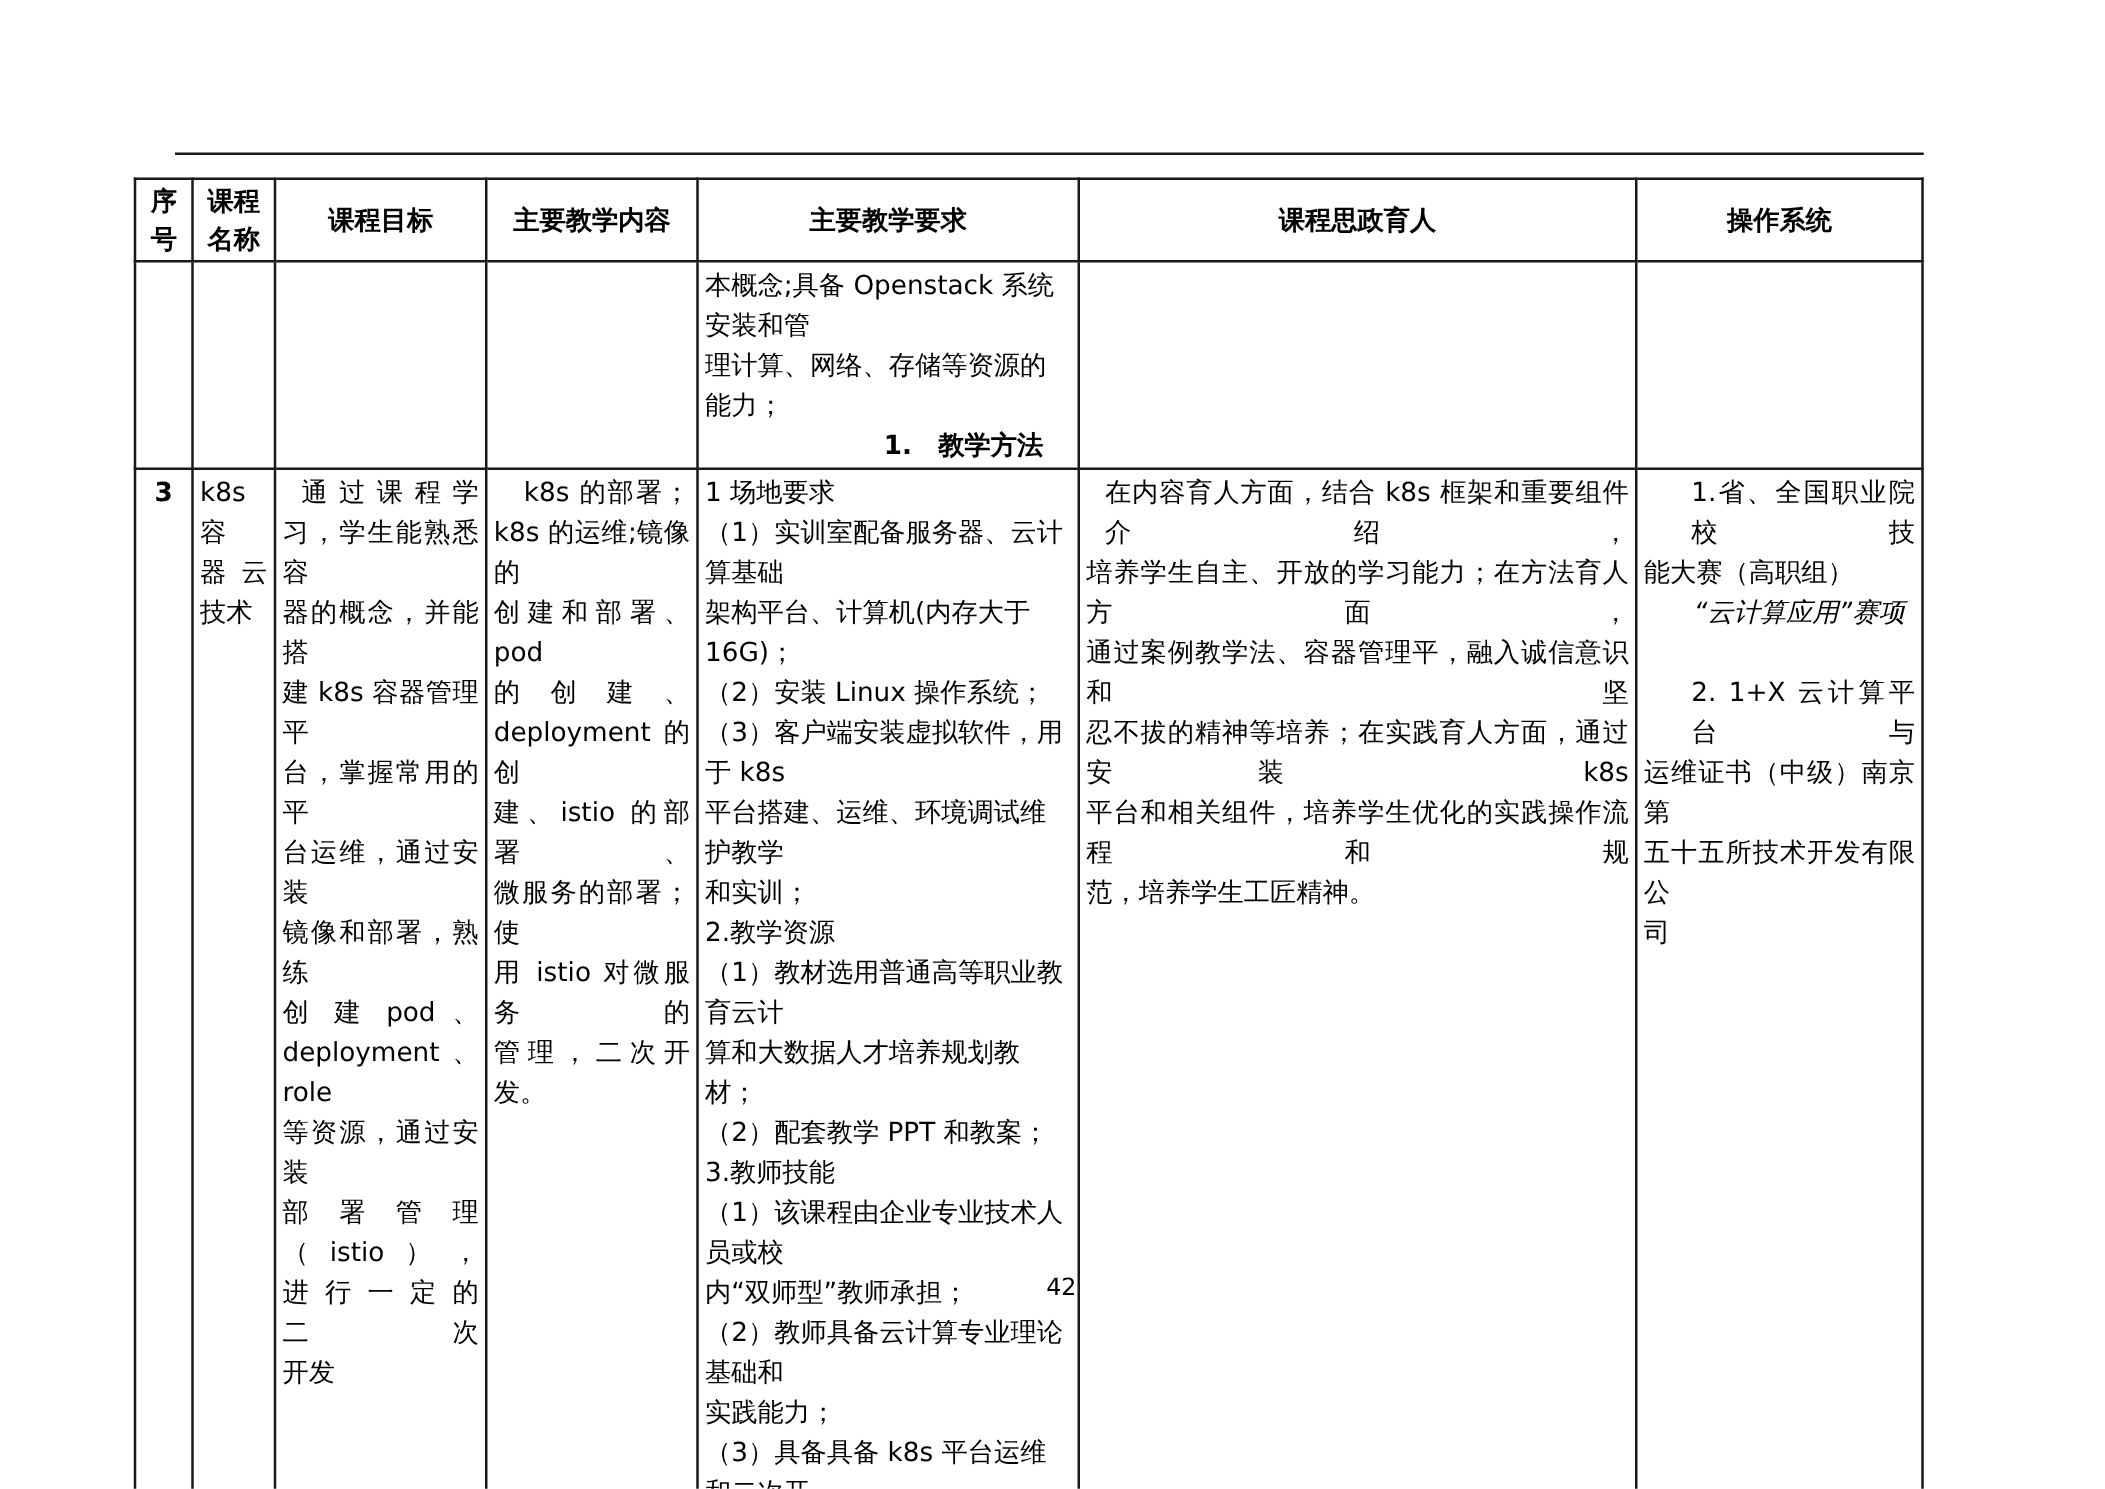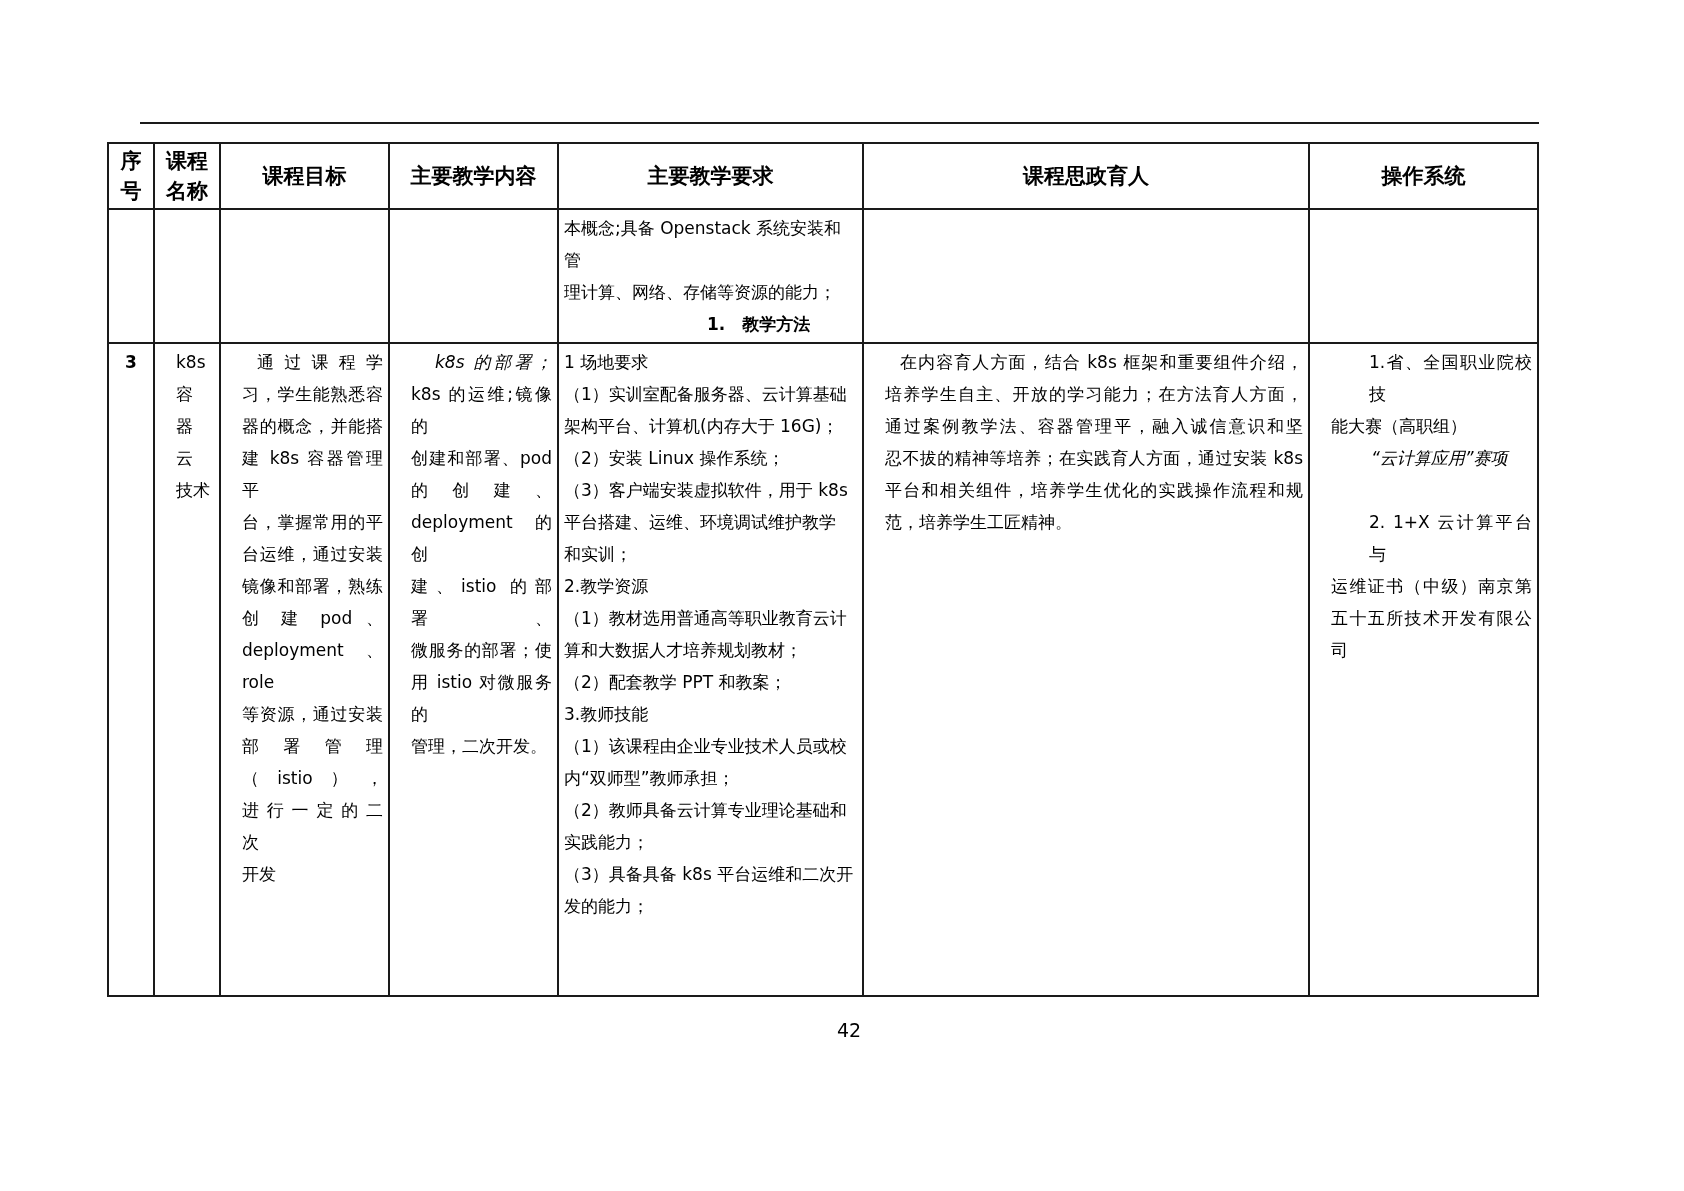--- a/index.html
+++ b/index.html
@@ -21,21 +21,21 @@
     position: absolute;
     left: 107px; top: 142px;
     width: 1430px;
     border-collapse: collapse;
     table-layout: fixed;
   }
   table.course td {
     border: 2px solid #1a1a1a;
     vertical-align: top;
     padding: 2px 5px;
-    font-size: 17px;
+    font-size: 21px;
     line-height: 32px;
     overflow: hidden;
   }
   tr.head td {
     height: 60px;
     vertical-align: middle;
     text-align: center;
     font-weight: bold;
     font-size: 21px;
     line-height: 30px;
@@ -48,24 +48,24 @@
     font-weight: bold;
     font-size: 20px;
     padding-top: 34px;
   }
   td.c-obj  { font-size: 17.5px; padding: 2px 4px; }
   td.c-cont { font-size: 18px;   padding: 2px 4px; }
   td.c-req  { font-size: 17px;   padding: 2px 6px; }
   td.c-ideo { font-size: 18.5px; padding: 2px 7px; }
   td.c-cert { font-size: 18.5px; padding: 2px 6px; }
   .ln { min-height: 32px; }
-  .stretch .ln { text-align: justify; text-align-last: justify; margin-left: 16px; }
+  .stretch .ln { text-align: justify; text-align-last: justify; }
   .ln.end  { text-align-last: left; }
   .ln.ind1 { padding-left: 15px; }
-  .ln.ind1b{ padding-left: 24px; font-style: italic; }
+  .ln.ind1b{ padding-left: 24px; }
   .ln.ind2 { padding-left: 38px; }
   .ln.ind3 { padding-left: 40px; font-style: italic; }
   .ln.num  { padding-left: 143px; font-weight: bold; }
   .pagenum {
     position: absolute;
     left: 0; top: 1014px;
     width: 1698px;
     text-align: center;
     font-size: 19px;
     line-height: 32px;

